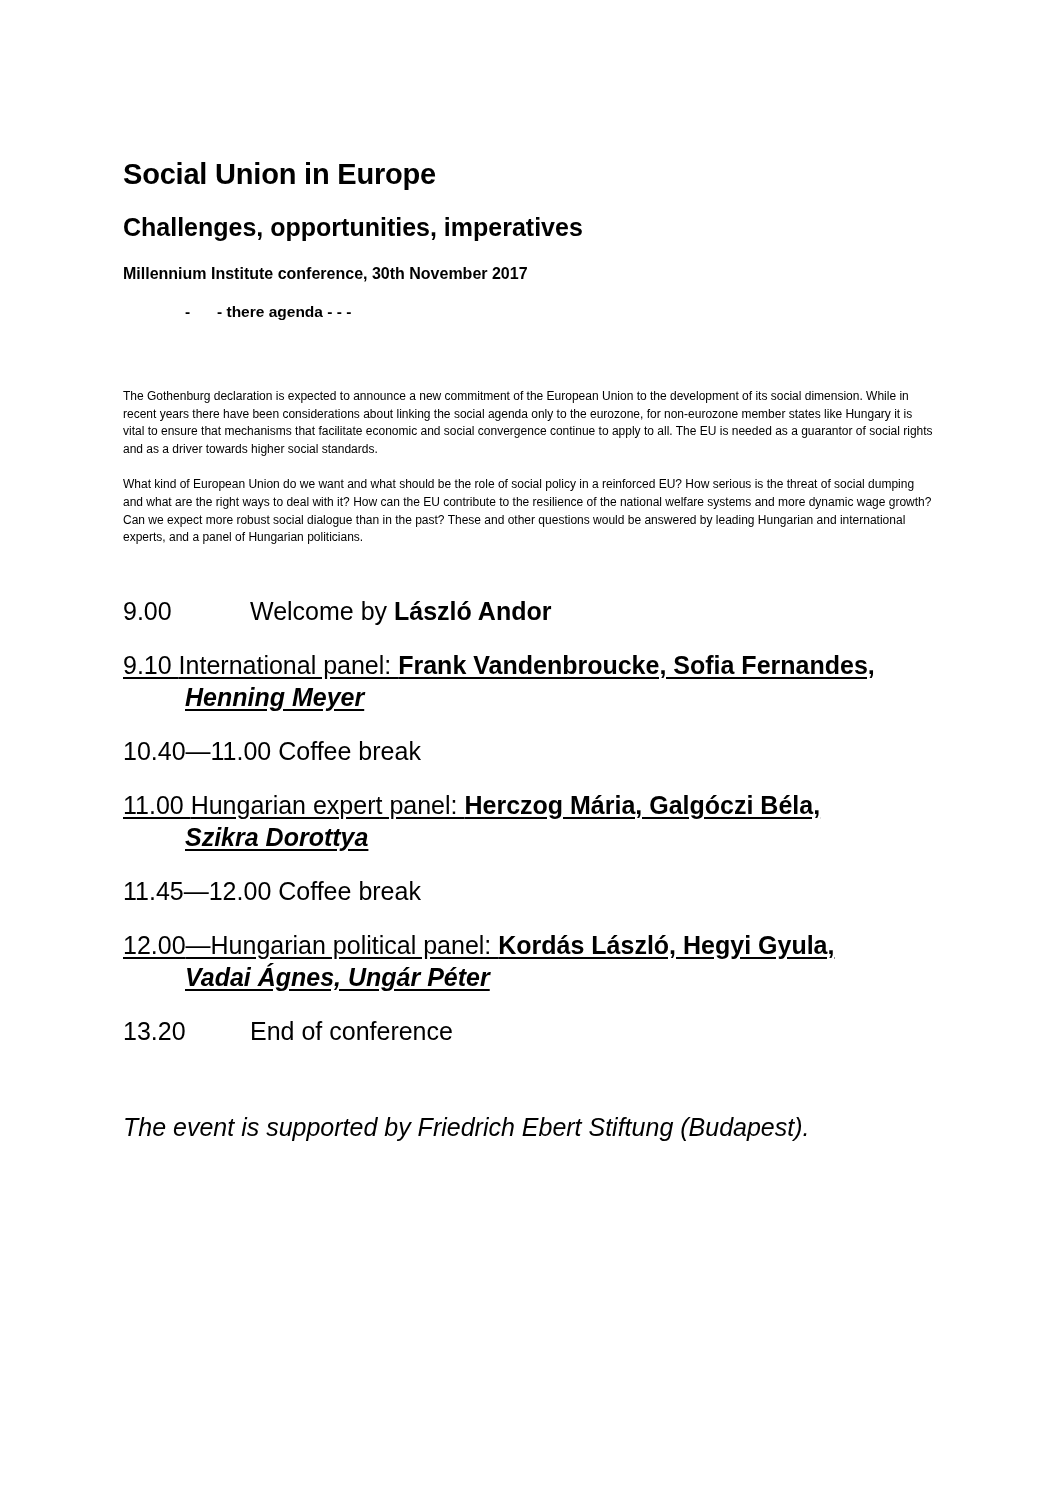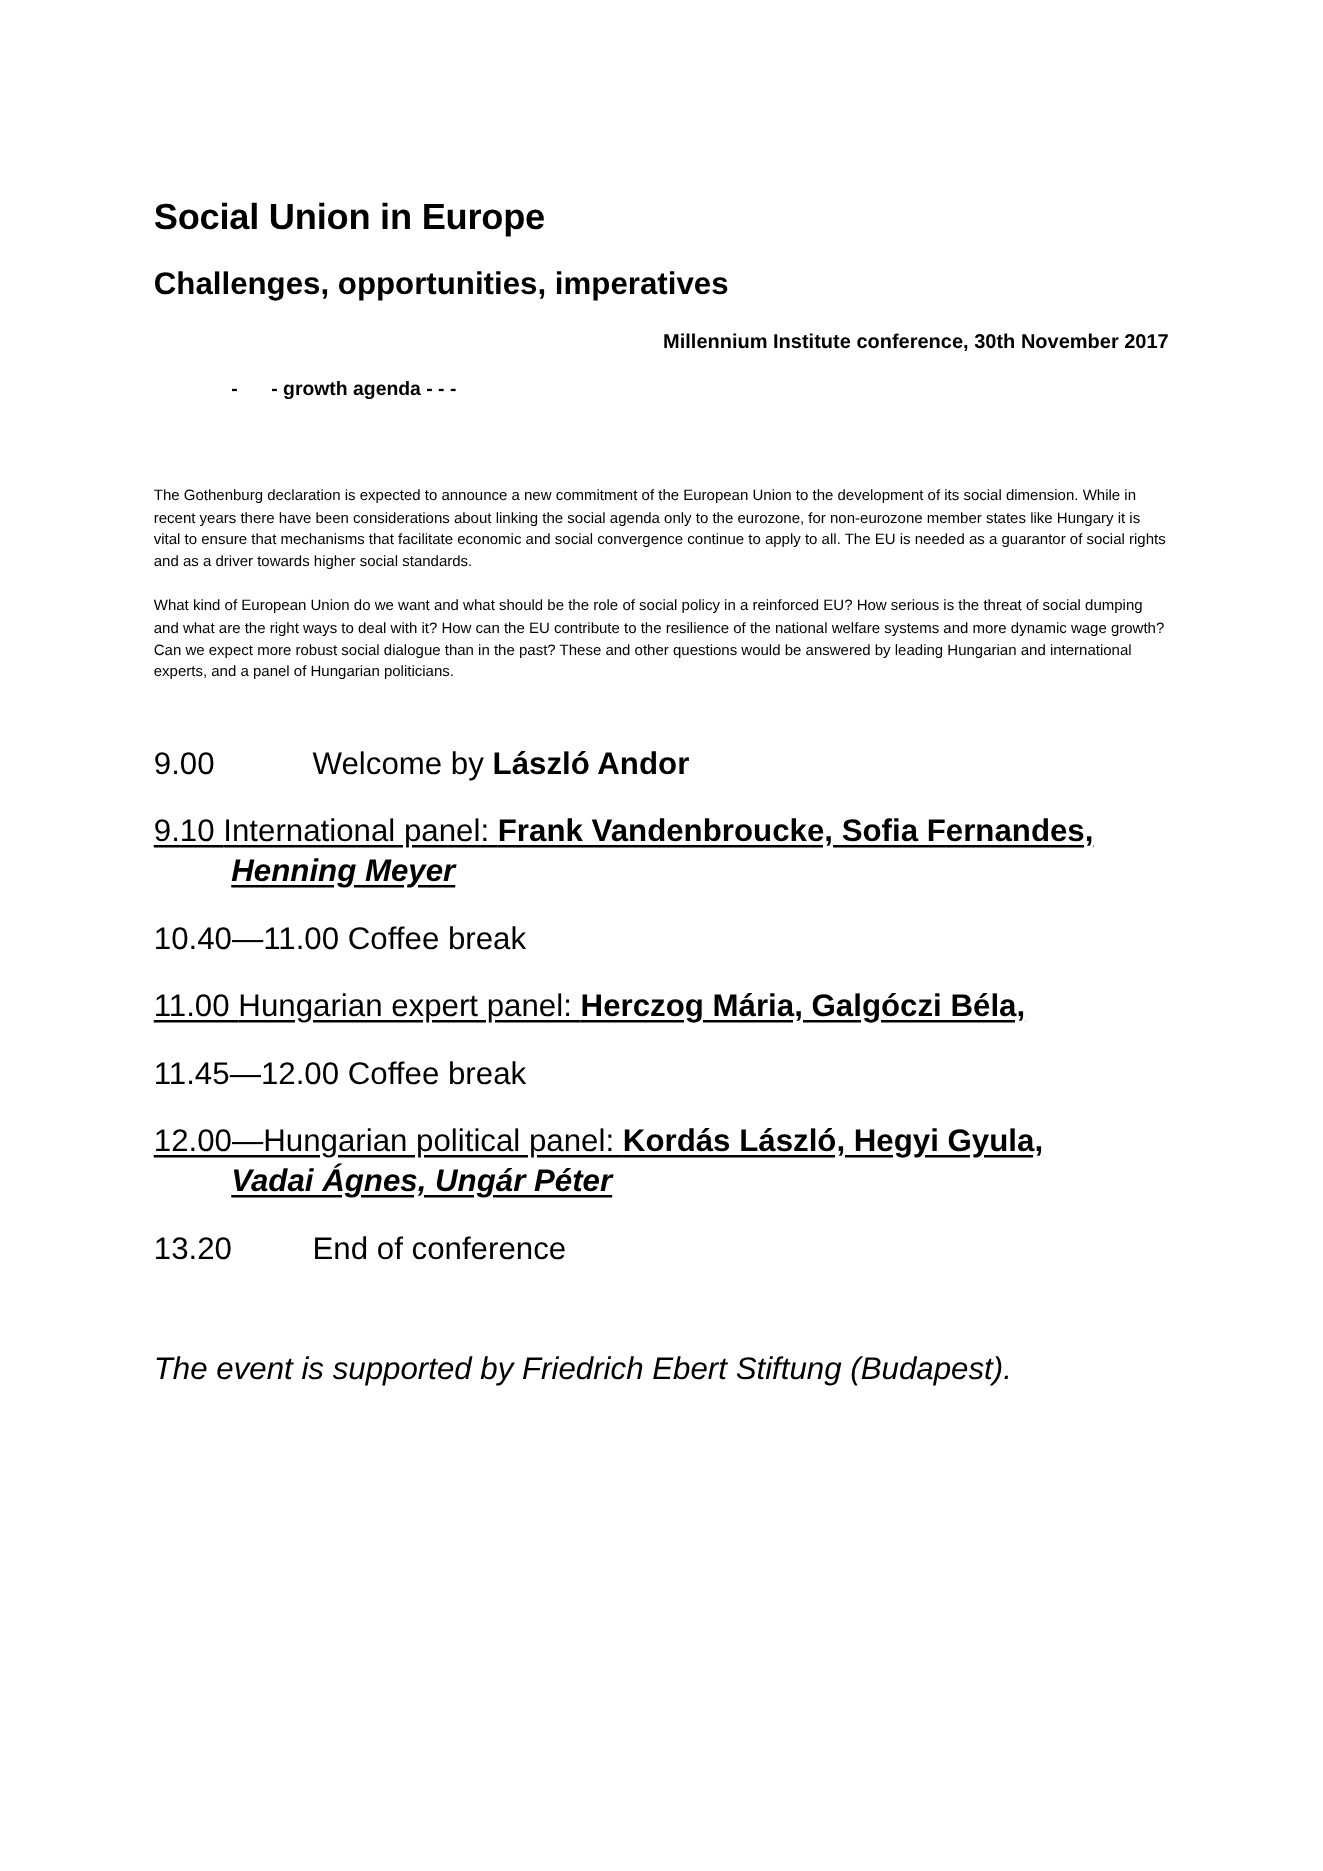--- a/index.html
+++ b/index.html
@@ -38,21 +38,20 @@
     font-size: 25px;
     font-weight: bold;
     margin: 0 0 22px 0;
     line-height: 1.15;
   }
   .doc-conference {
     font-size: 16px;
     font-weight: bold;
     margin: 0 0 20px 0;
     line-height: 1.2;
-    text-align: right;
   }
   .draft-line {
     font-size: 15.5px;
     font-weight: bold;
     margin: 0 0 0 0;
     padding-left: 62px;
     line-height: 1.2;
   }
   .draft-line .dash-lead {
     display: inline-block;
@@ -110,21 +109,21 @@
 </head>
 <body>
 
 <div class="page">
   <div class="content">
 
     <h1 class="doc-title">Social Union in Europe</h1>
     <h2 class="doc-subtitle">Challenges, opportunities, imperatives</h2>
     <p class="doc-conference">Millennium Institute conference, 30th November 2017</p>
     <p class="draft-line">
-      <span class="dash-lead">-</span><span>- growth agenda - - -</span>
+      <span class="dash-lead">-</span><span>- there agenda - - -</span>
     </p>
 
     <div class="intro">
       <p>The Gothenburg declaration is expected to announce a new commitment of the European Union to the development of its social dimension. While in recent years there have been considerations about linking the social agenda only to the eurozone, for non-eurozone member states like Hungary it is vital to ensure that mechanisms that facilitate economic and social convergence continue to apply to all. The EU is needed as a guarantor of social rights and as a driver towards higher social standards.</p>
       <p>What kind of European Union do we want and what should be the role of social policy in a reinforced EU? How serious is the threat of social dumping and what are the right ways to deal with it? How can the EU contribute to the resilience of the national welfare systems and more dynamic wage growth? Can we expect more robust social dialogue than in the past? These and other questions would be answered by leading Hungarian and international experts, and a panel of Hungarian politicians.</p>
     </div>
 
     <div class="agenda">
 
       <div class="agenda-row plain">
@@ -135,20 +134,21 @@
         <span>9.10 </span><span>International panel: </span><span class="names">Frank Vandenbroucke, Sofia Fernandes,</span>
         <span class="indent-line names">Henning Meyer</span>
       </div>
 
       <div class="agenda-row plain">
         <span>10.40</span><span>—11.00 Coffee break</span>
       </div>
 
       <div class="agenda-row panel">
         <span>11.00 </span><span>Hungarian expert panel:  </span><span class="names">Herczog Mária,  Galgóczi Béla,</span>
+        <span class="indent-line names">Szikra Dorottya</span>
       </div>
 
       <div class="agenda-row plain">
         <span>11.45</span><span>—12.00 Coffee break</span>
       </div>
 
       <div class="agenda-row panel">
         <span>12.00</span><span>—Hungarian political panel:  </span><span class="names">Kordás László,  Hegyi Gyula,</span>
         <span class="indent-line names">Vadai Ágnes, Ungár Péter</span>
       </div>

